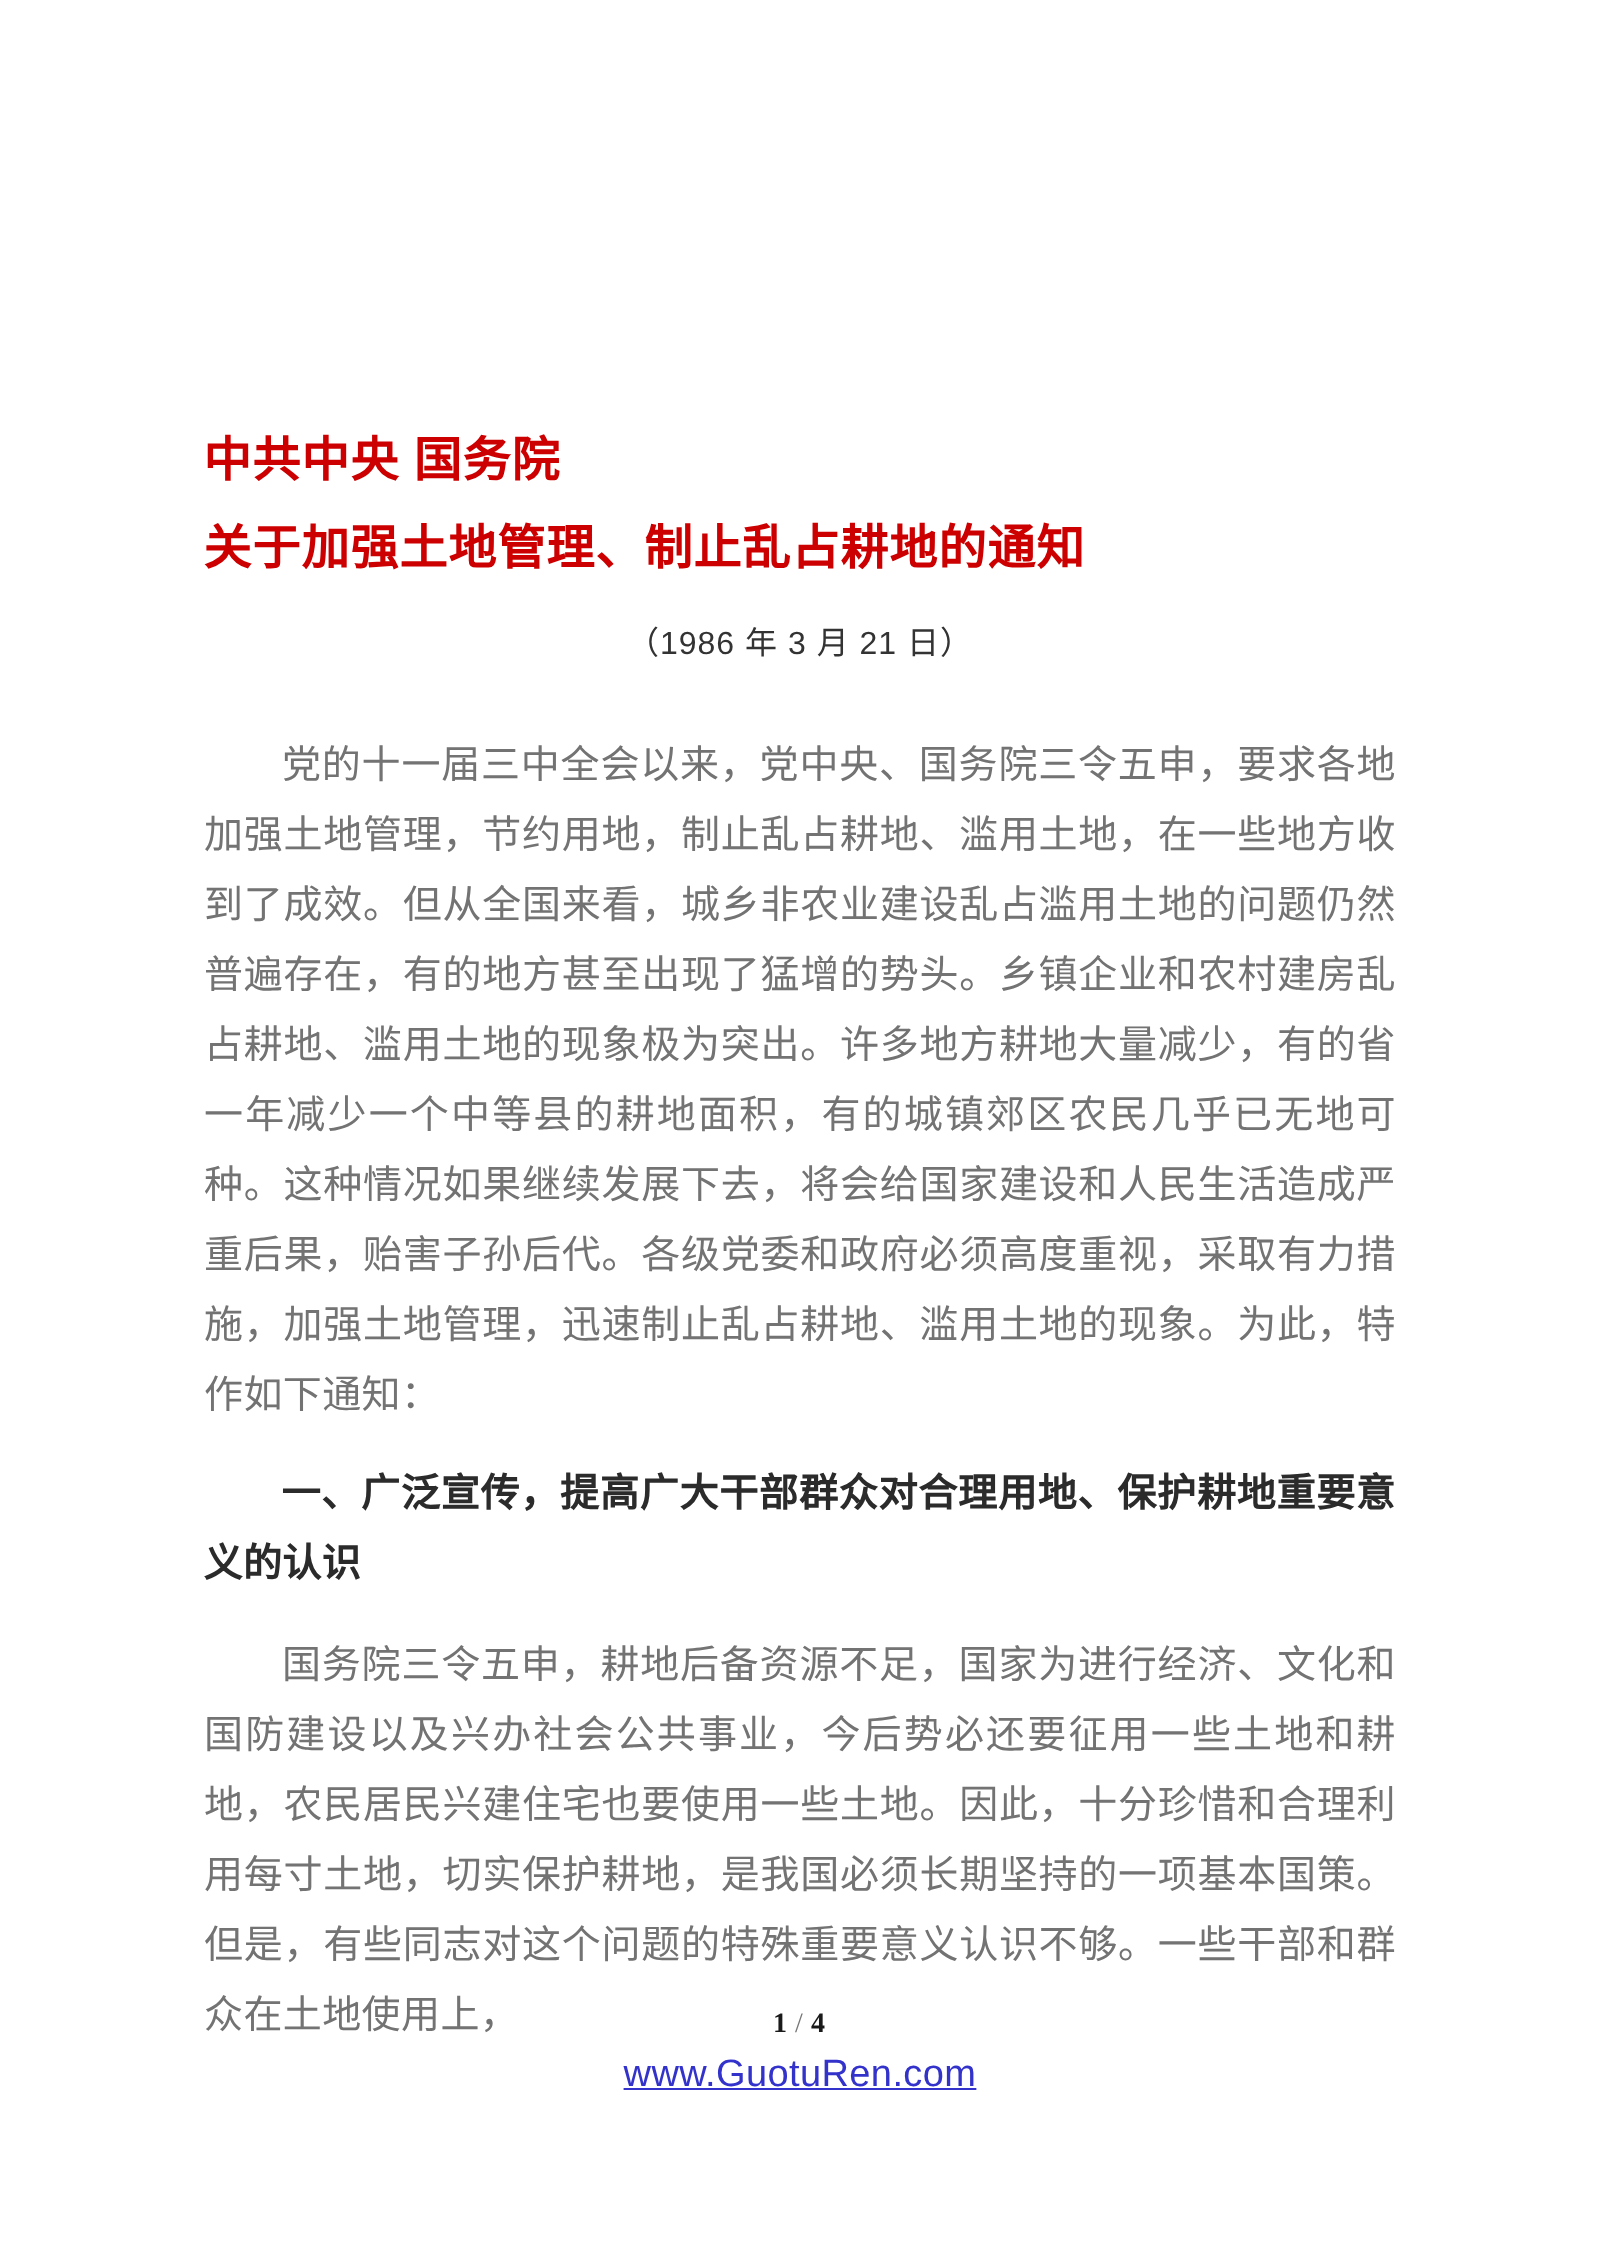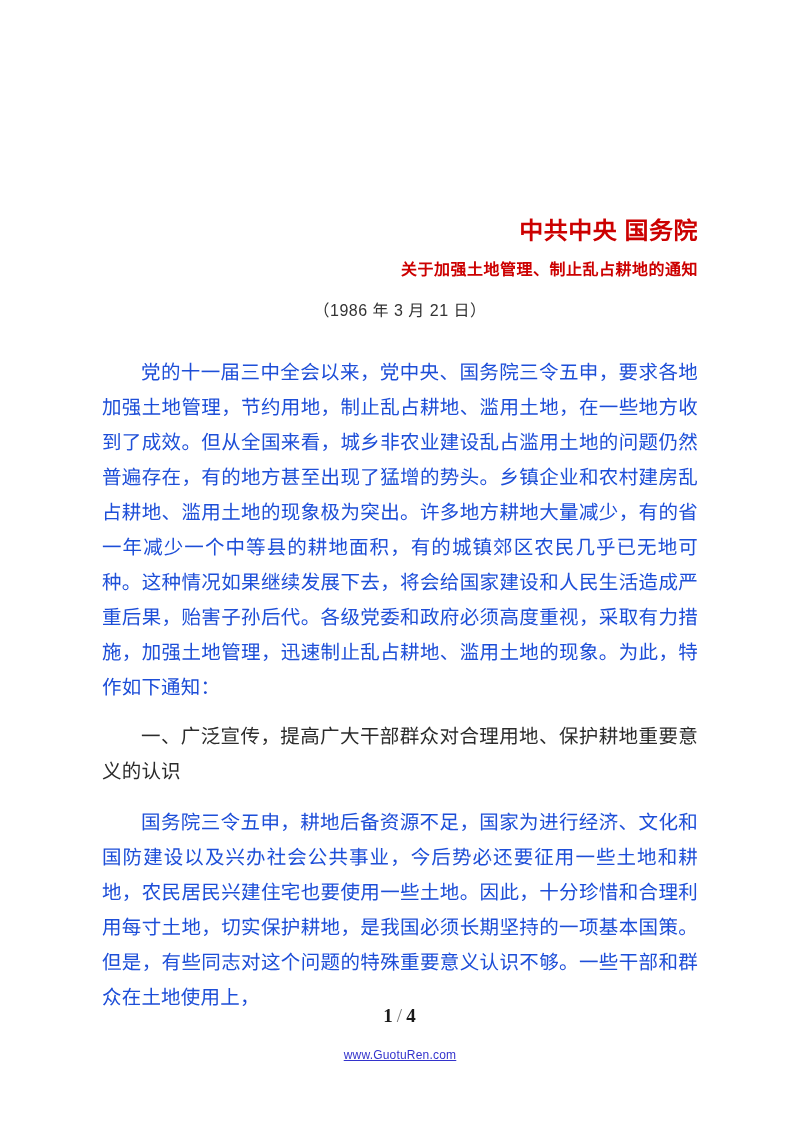--- a/index.html
+++ b/index.html
@@ -29,61 +29,61 @@
     width: 596px;
     margin: 0 auto;
   }
 
   
   .doc-title-1,
   .doc-title-2 {
     color: #cc0000;
     font-family: "Liberation Sans", "DejaVu Sans", sans-serif;
     font-weight: bold;
-    text-align: right;
+    text-align: left;
     letter-spacing: 0.5px;
     line-height: 1.35;
   }
 
   .doc-title-1 {
     font-size: 24px;
     margin: 0 0 12px 0;
   }
 
   .doc-title-2 {
-    font-size: 16px;
+    font-size: 24px;
     margin: 0 0 16px 0;
   }
 
   .doc-date {
     text-align: center;
     font-family: Liberation Sans, sans-serif;
     font-size: 16px;
     color: #333333;
     margin: 0 0 34px 0;
     letter-spacing: 0.5px;
   }
 
   
   .body-para {
     font-family: "Liberation Serif", "DejaVu Serif", serif;
     font-size: 19.5px;
     line-height: 35px;
-    color: #1d4ed8;
+    color: #737373;
     margin: 16px 0 14px 0;
     text-align: justify;
     text-justify: inter-ideograph;
     text-indent: 2em;
     letter-spacing: 0.2px;
   }
 
   
   .section-heading {
     font-family: "Liberation Sans", "DejaVu Sans", sans-serif;
-    font-weight: normal;
+    font-weight: bold;
     font-size: 19.5px;
     line-height: 35px;
     color: #2b2b2b;
     margin: 6px 0 12px 0;
     text-align: justify;
     text-justify: inter-ideograph;
     text-indent: 2em;
     letter-spacing: 0.2px;
   }
 
@@ -92,35 +92,35 @@
     position: absolute;
     left: 0;
     right: 0;
     top: 1005px;
     text-align: center;
   }
 
   .page-number {
     font-family: "Liberation Serif", "DejaVu Serif", serif;
     font-weight: bold;
-    font-size: 19px;
+    font-size: 14px;
     color: #1a1a1a;
     letter-spacing: 1px;
-    margin: 0 0 18px 0;
+    margin: 0 0 6px 0;
   }
 
   .page-number .sep {
     font-weight: normal;
     color: #777777;
     padding: 0 3px;
   }
 
   .site-link {
     font-family: "Liberation Sans", "DejaVu Sans", sans-serif;
-    font-size: 12px;
+    font-size: 19px;
     color: #3333cc;
     text-decoration: underline;
     letter-spacing: 0.2px;
   }
 </style>
 </head>
 <body>
 
 <div class="page">
 

